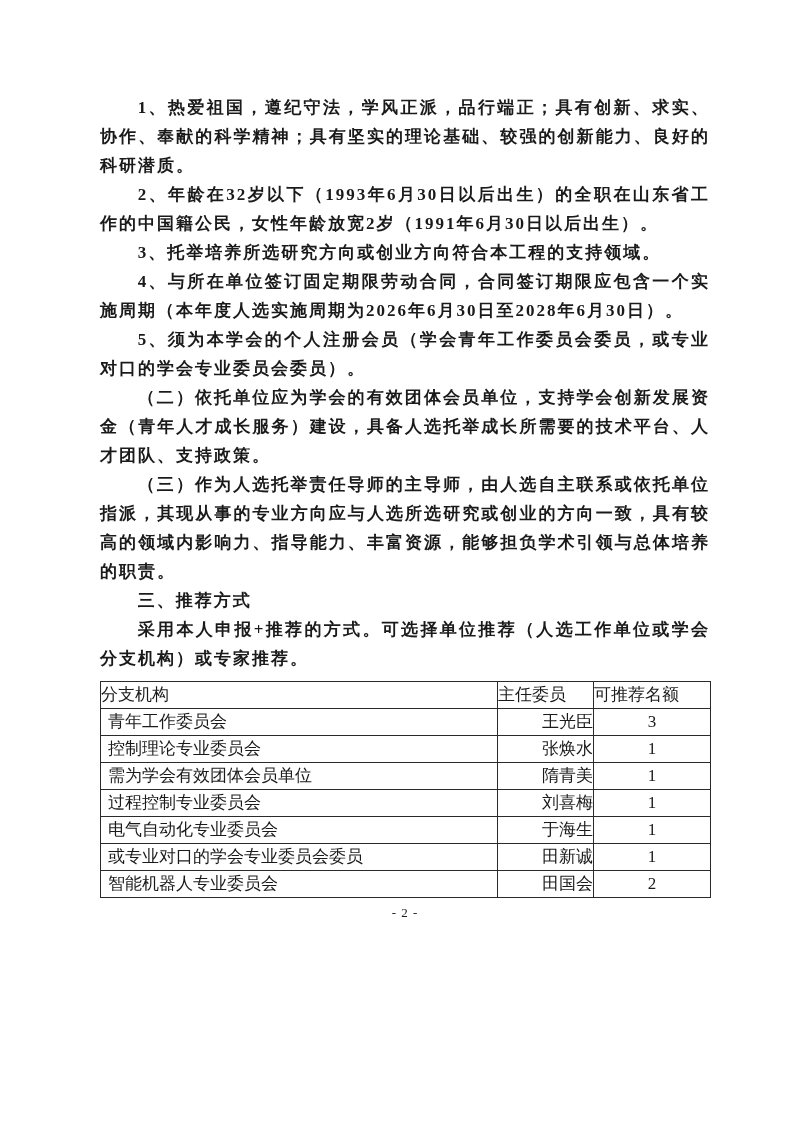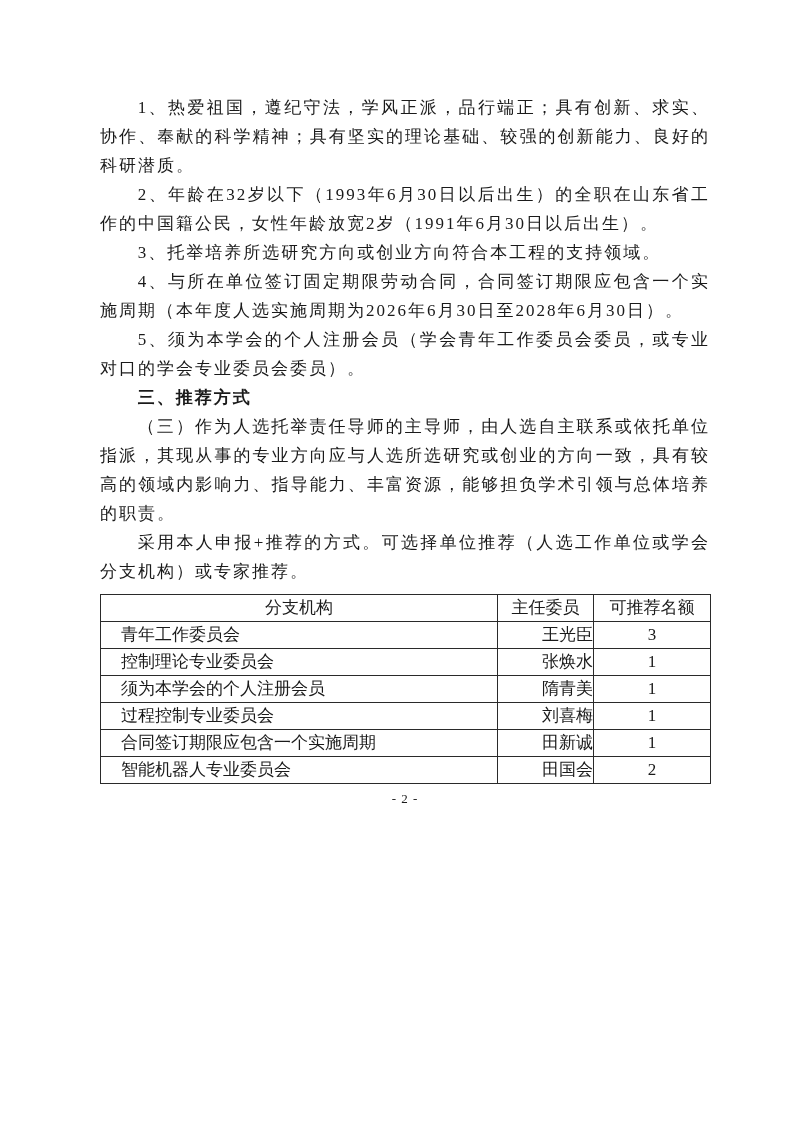--- a/index.html
+++ b/index.html
@@ -26,20 +26,21 @@
     width: 610px;
   }
   .para {
     margin: 0;
     font-size: 17px;
     line-height: 29px;
     letter-spacing: 2px;
     text-align: justify;
     text-indent: 2.22em;
     word-break: break-all;
+    font-weight: bold;
   }
   .head {
     font-weight: bold;
     text-align: left;
   }
   table.quota {
     width: 610px;
     margin-top: 8px;
     border-collapse: collapse;
     table-layout: fixed;
@@ -47,22 +48,22 @@
   .quota th, .quota td {
     border: 1px solid #2a2a2a;
     height: 26px;
     font-size: 17px;
     font-weight: normal;
     padding: 0;
     line-height: 26px;
     overflow: hidden;
     white-space: nowrap;
   }
-  .quota th { text-align: center; }
-  .quota td.branch { text-align: left; padding-left: 20px; }
+  .quota th { text-align: left; }
+  .quota td.branch { text-align: left; padding-left: 7px; }
   .quota td.chair  { text-align: right; }
   .quota td.num    { text-align: center; font-family: "Liberation Serif", "DejaVu Serif", serif; }
   .col-branch { width: 397px; }
   .col-chair  { width: 96px; }
   .col-num    { width: 117px; }
   .footer {
     margin-top: 7px;
     width: 610px;
     text-align: center;
     font-size: 13px;
@@ -75,22 +76,23 @@
 <body>
 
 <div class="page">
   <div class="content">
 
     <p class="para">1、热爱祖国，遵纪守法，学风正派，品行端正；具有创新、求实、协作、奉献的科学精神；具有坚实的理论基础、较强的创新能力、良好的科研潜质。</p>
     <p class="para">2、年龄在32岁以下（1993年6月30日以后出生）的全职在山东省工作的中国籍公民，女性年龄放宽2岁（1991年6月30日以后出生）。</p>
     <p class="para">3、托举培养所选研究方向或创业方向符合本工程的支持领域。</p>
     <p class="para">4、与所在单位签订固定期限劳动合同，合同签订期限应包含一个实施周期（本年度人选实施周期为2026年6月30日至2028年6月30日）。</p>
     <p class="para">5、须为本学会的个人注册会员（学会青年工作委员会委员，或专业对口的学会专业委员会委员）。</p>
+    <p class="para">（二）依托单位应为学会的有效团体会员单位，支持学会创新发展资金（青年人才成长服务）建设，具备人选托举成长所需要的技术平台、人才团队、支持政策。</p>
+    <p class="para">（三）作为人选托举责任导师的主导师，由人选自主联系或依托单位指派，其现从事的专业方向应与人选所选研究或创业的方向一致，具有较高的领域内影响力、指导能力、丰富资源，能够担负学术引领与总体培养的职责。</p>
     <p class="para head">三、推荐方式</p>
-    <p class="para">（三）作为人选托举责任导师的主导师，由人选自主联系或依托单位指派，其现从事的专业方向应与人选所选研究或创业的方向一致，具有较高的领域内影响力、指导能力、丰富资源，能够担负学术引领与总体培养的职责。</p>
     <p class="para">采用本人申报+推荐的方式。可选择单位推荐（人选工作单位或学会分支机构）或专家推荐。</p>
 
     <table class="quota">
       <colgroup>
         <col class="col-branch">
         <col class="col-chair">
         <col class="col-num">
       </colgroup>
       <thead>
         <tr>
@@ -104,31 +106,36 @@
           <td class="branch">青年工作委员会</td>
           <td class="chair">王光臣</td>
           <td class="num">3</td>
         </tr>
         <tr>
           <td class="branch">控制理论专业委员会</td>
           <td class="chair">张焕水</td>
           <td class="num">1</td>
         </tr>
         <tr>
-          <td class="branch">须为本学会的个人注册会员</td>
+          <td class="branch">需为学会有效团体会员单位</td>
           <td class="chair">隋青美</td>
           <td class="num">1</td>
         </tr>
         <tr>
           <td class="branch">过程控制专业委员会</td>
           <td class="chair">刘喜梅</td>
           <td class="num">1</td>
         </tr>
         <tr>
-          <td class="branch">合同签订期限应包含一个实施周期</td>
+          <td class="branch">电气自动化专业委员会</td>
+          <td class="chair">于海生</td>
+          <td class="num">1</td>
+        </tr>
+        <tr>
+          <td class="branch">或专业对口的学会专业委员会委员</td>
           <td class="chair">田新诚</td>
           <td class="num">1</td>
         </tr>
         <tr>
           <td class="branch">智能机器人专业委员会</td>
           <td class="chair">田国会</td>
           <td class="num">2</td>
         </tr>
       </tbody>
     </table>

